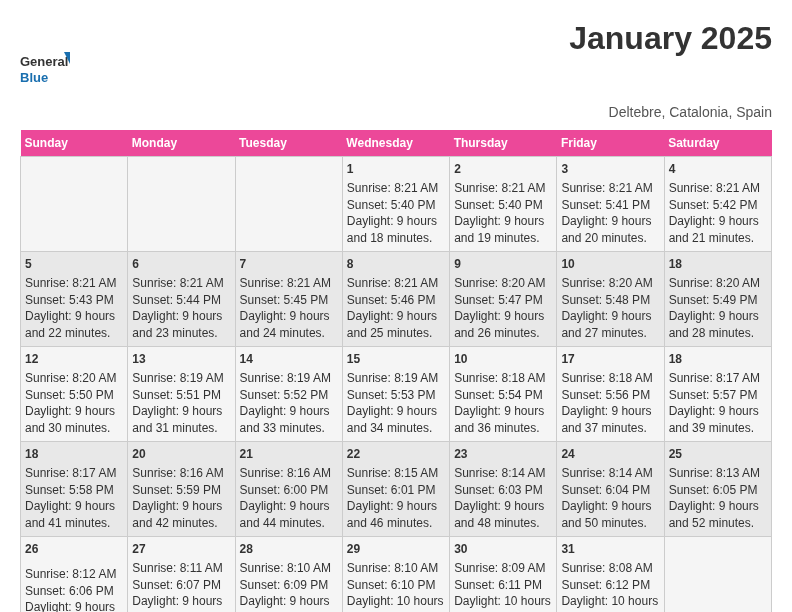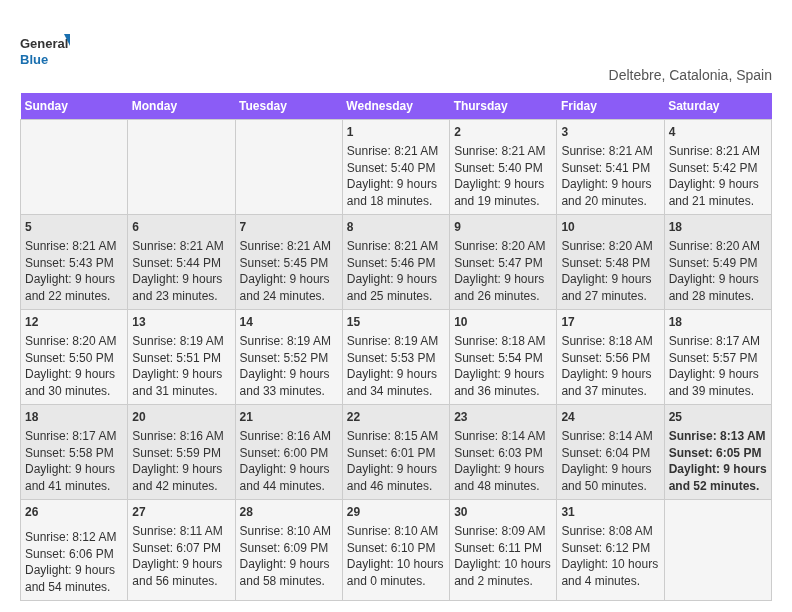--- a/index.html
+++ b/index.html
@@ -33,21 +33,21 @@
       font-size: 14px;
       color: #555;
       margin-top: 47px;
     }
     table {
       width: 100%;
       border-collapse: collapse;
       font-size: 11px;
     }
     thead tr th {
-      background-color: #8b5cf6;
+      background-color: #ec4899;
       color: #fff;
       padding: 6px 4px;
       text-align: left;
       font-size: 12px;
       font-weight: bold;
     }
     tbody tr td {
       border: 1px solid #ccc;
       vertical-align: top;
       padding: 4px;
@@ -78,20 +78,21 @@
 
 <div class="header">
   <div class="logo">
     <svg width="50" height="40" viewBox="0 0 50 40" xmlns="http://www.w3.org/2000/svg">
       <text x="0" y="16" font-size="13" font-weight="bold" font-family="Arial" fill="#333">General</text>
       <text x="0" y="32" font-size="13" font-weight="bold" font-family="Arial" fill="#1a6faf">Blue</text>
       <polygon points="44,2 50,2 50,14" fill="#1a6faf"></polygon>
     </svg>
   </div>
   <div class="title-block">
+    <h1>January 2025</h1>
     <p>Deltebre, Catalonia, Spain</p>
   </div>
 </div>
 
 <table>
   <thead>
     <tr>
     <th>Sunday</th>
         <th>Monday</th>
         <th>Tuesday</th>
@@ -275,21 +276,21 @@
         </td>
         <td>
           <span class="day-num">24</span>
           <div class="day-info" style="white-space: pre-line;">Sunrise: 8:14 AM
 Sunset: 6:04 PM
 Daylight: 9 hours
 and 50 minutes.</div>
         </td>
         <td>
           <span class="day-num">25</span>
-          <div class="day-info" style="white-space: pre-line; font-weight: bold;">Sunrise: 8:13 AM
+          <div class="day-info" style="white-space: pre-line;">Sunrise: 8:13 AM
 Sunset: 6:05 PM
 Daylight: 9 hours
 and 52 minutes.</div>
         </td>
       </tr>
       <tr>
         <td>
           <span class="day-num">26</span>
           <div class="day-info" style="white-space: pre-line; margin-top: 8px;">Sunrise: 8:12 AM
 Sunset: 6:06 PM

